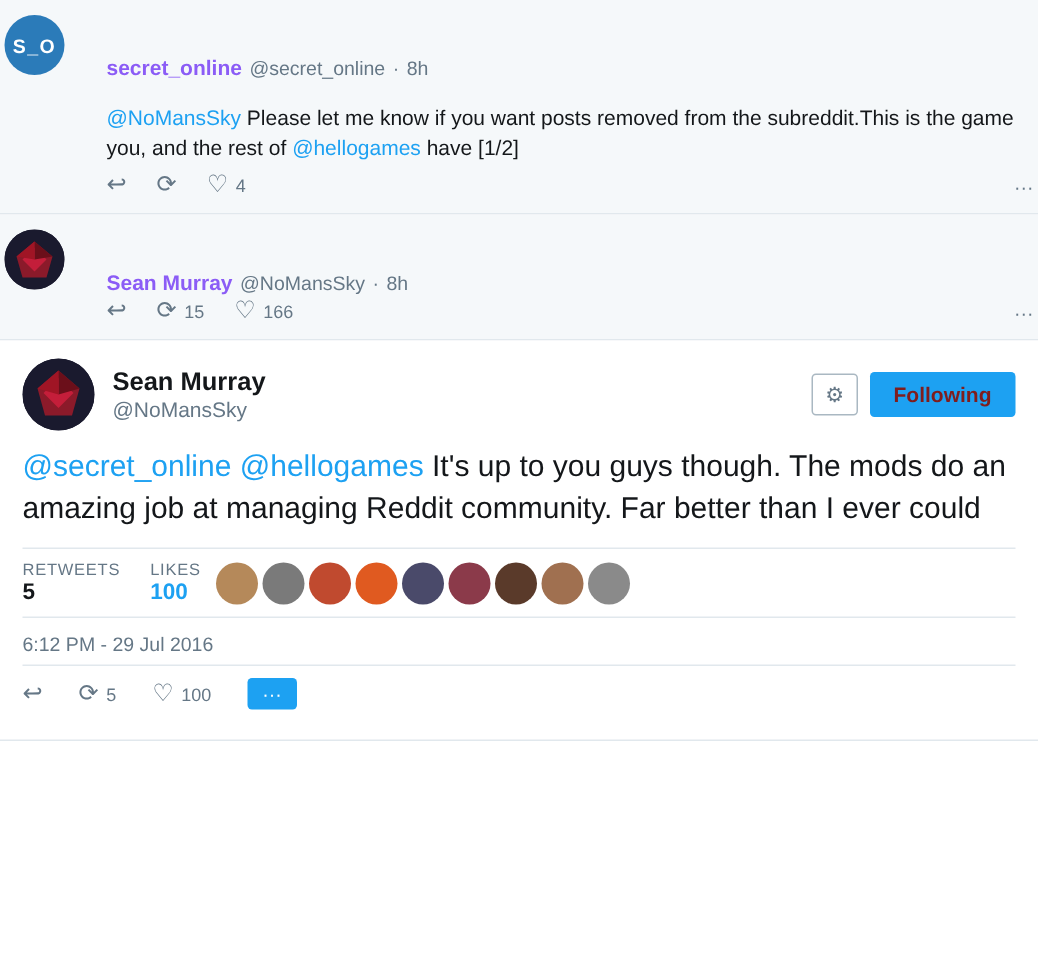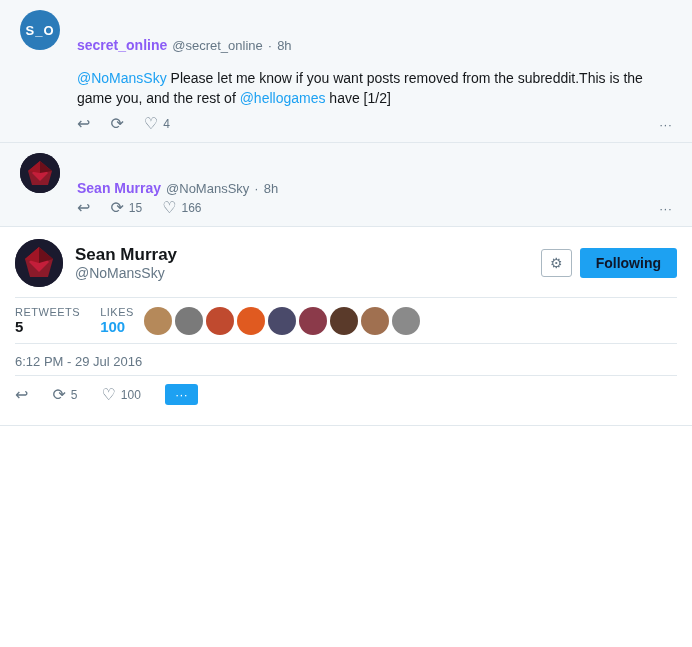--- a/index.html
+++ b/index.html
@@ -8,23 +8,23 @@
       background: #fff;
       width: 692px;
       font-size: 14px;
       color: #14171a;
     }
 
     
     .tweet-card {
       background: #fff;
       border-bottom: 1px solid #e1e8ed;
-      padding: 10px 20px;
-      display: flex;
-      gap: 17px;
+      padding: 10px 3px;
+      display: flex;
+      gap: 28px;
     }
 
     .tweet-card.highlighted {
       background: #f5f8fa;
     }
 
     .avatar {
       width: 48px;
       height: 48px;
       border-radius: 50%;
@@ -176,21 +176,21 @@
       display: flex;
       align-items: center;
       justify-content: center;
     }
 
     .following-btn {
       background: #1da1f2;
       border: none;
       border-radius: 3px;
       padding: 7px 16px;
-      color: #0f172a;
+      color: #7f1d1d;
       font-weight: bold;
       font-size: 14px;
       cursor: pointer;
     }
 
     .main-tweet-text {
       font-size: 20px;
       line-height: 1.4;
       color: #14171a;
       margin-bottom: 12px;
@@ -341,20 +341,26 @@
       <div class="main-tweet-handle">@NoMansSky</div>
     </div>
     <div class="main-tweet-actions">
       <button class="gear-btn">
         <span>⚙</span>
       </button>
       <button class="following-btn">Following</button>
     </div>
   </div>
 
+  <div class="main-tweet-text">
+    <span class="mention">@secret_online</span>
+    <span> </span>
+    <span class="mention">@hellogames</span>
+    <span> It's up to you guys though. The mods do an amazing job at managing Reddit community. Far better than I ever could</span>
+  </div>
 
   <div style="display:flex; align-items:center; padding: 8px 0; border-top: 1px solid #e1e8ed; border-bottom: 1px solid #e1e8ed; margin-bottom: 4px;">
     <div style="display:flex; gap:20px;">
       <div class="stat-item">
         <span class="stat-label">RETWEETS</span>
         <span class="stat-value">5</span>
       </div>
       <div class="stat-item">
         <span class="stat-label">LIKES</span>
         <span class="stat-value blue">100</span>

